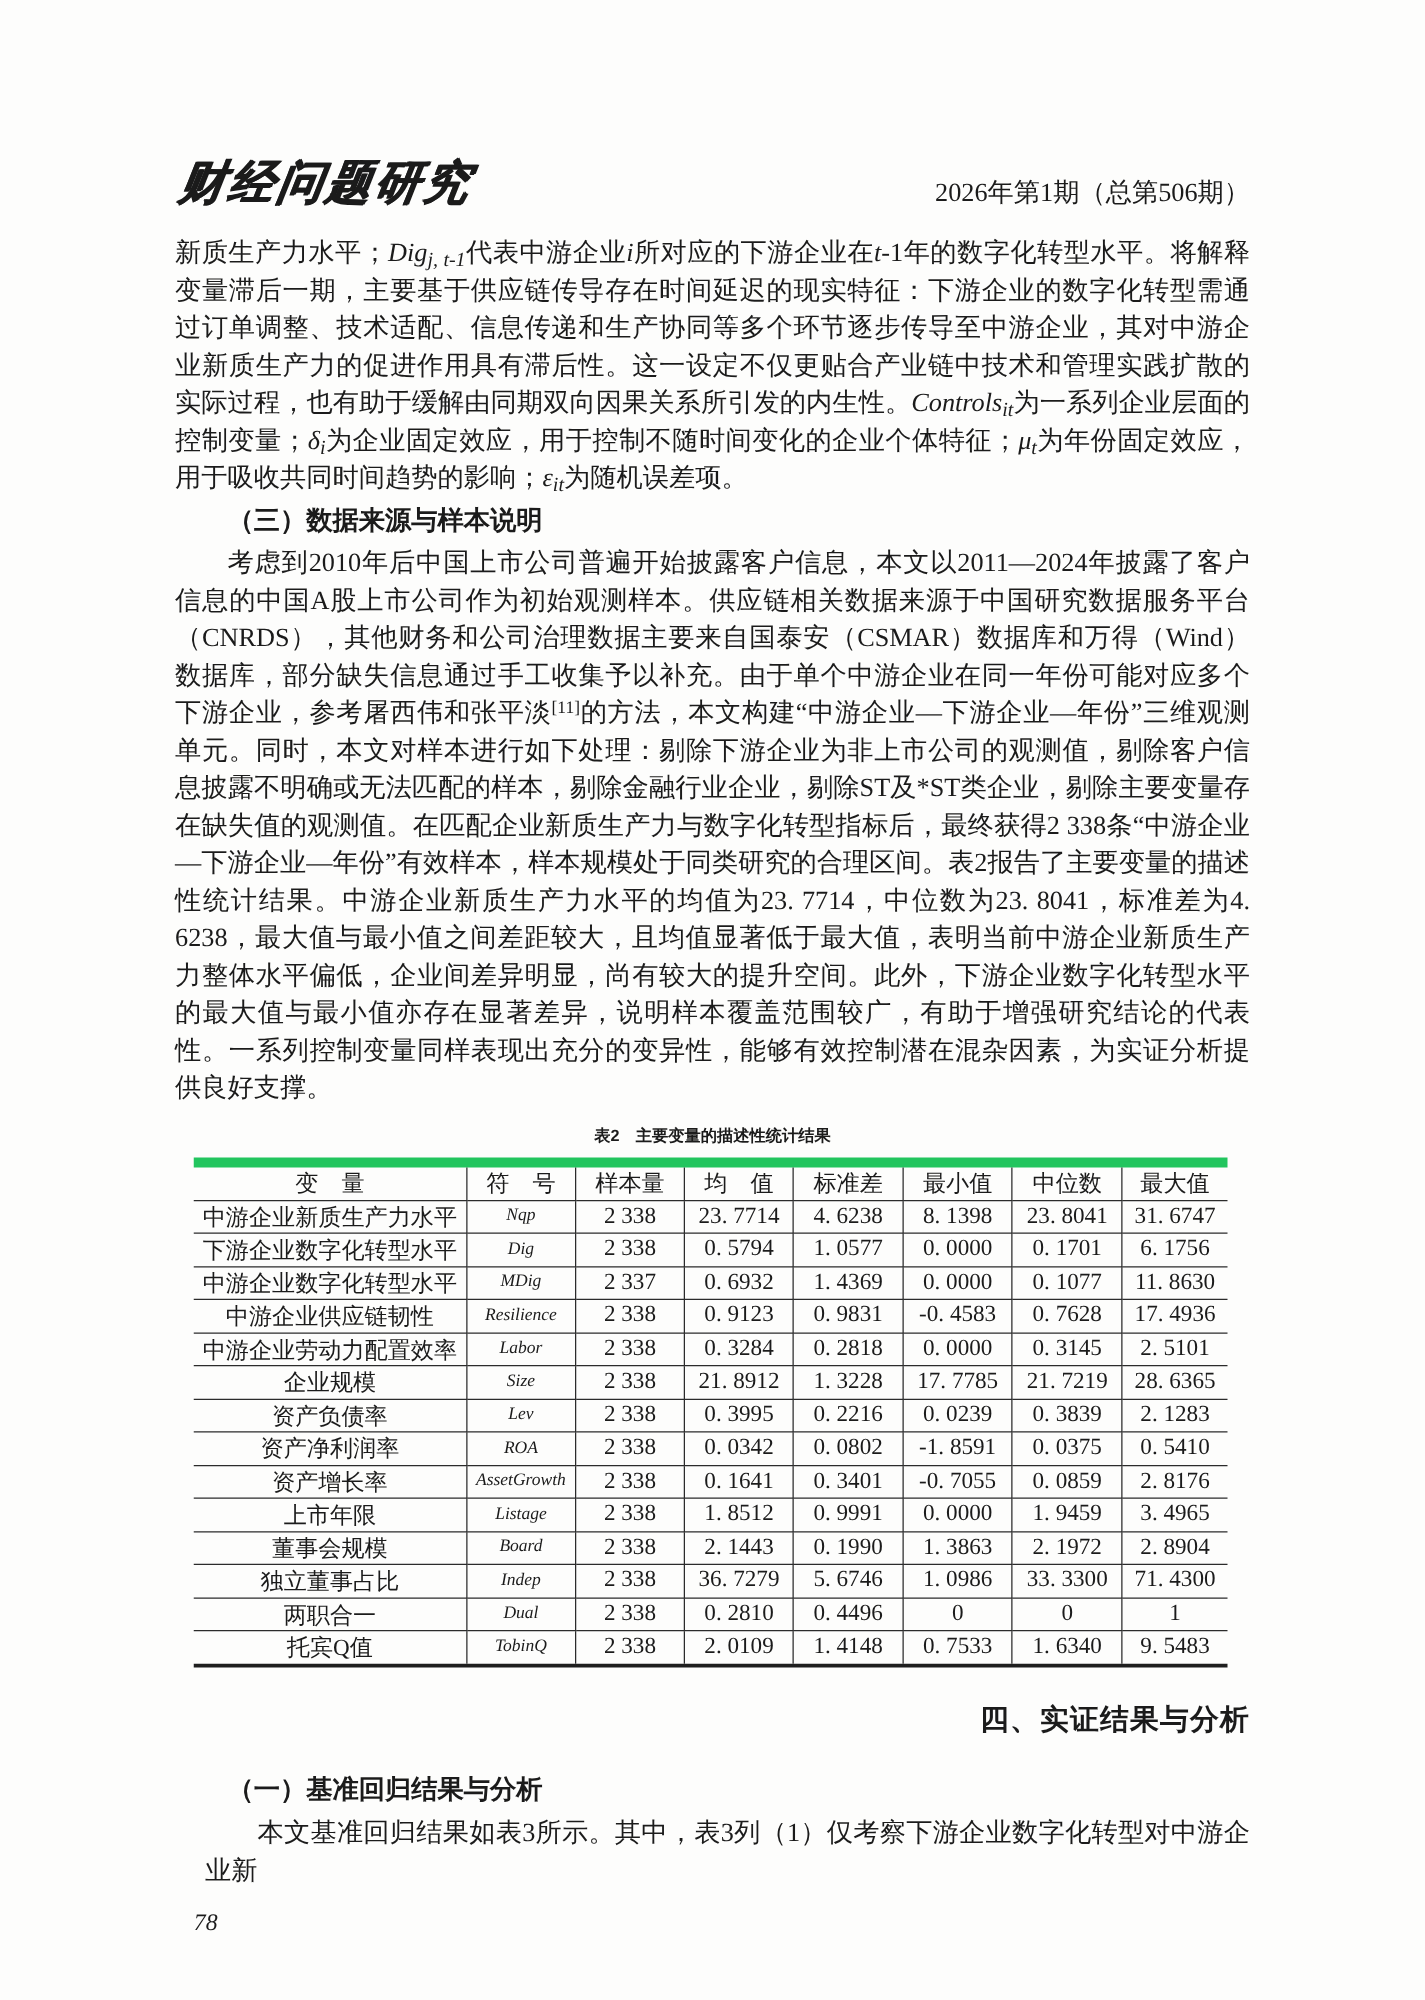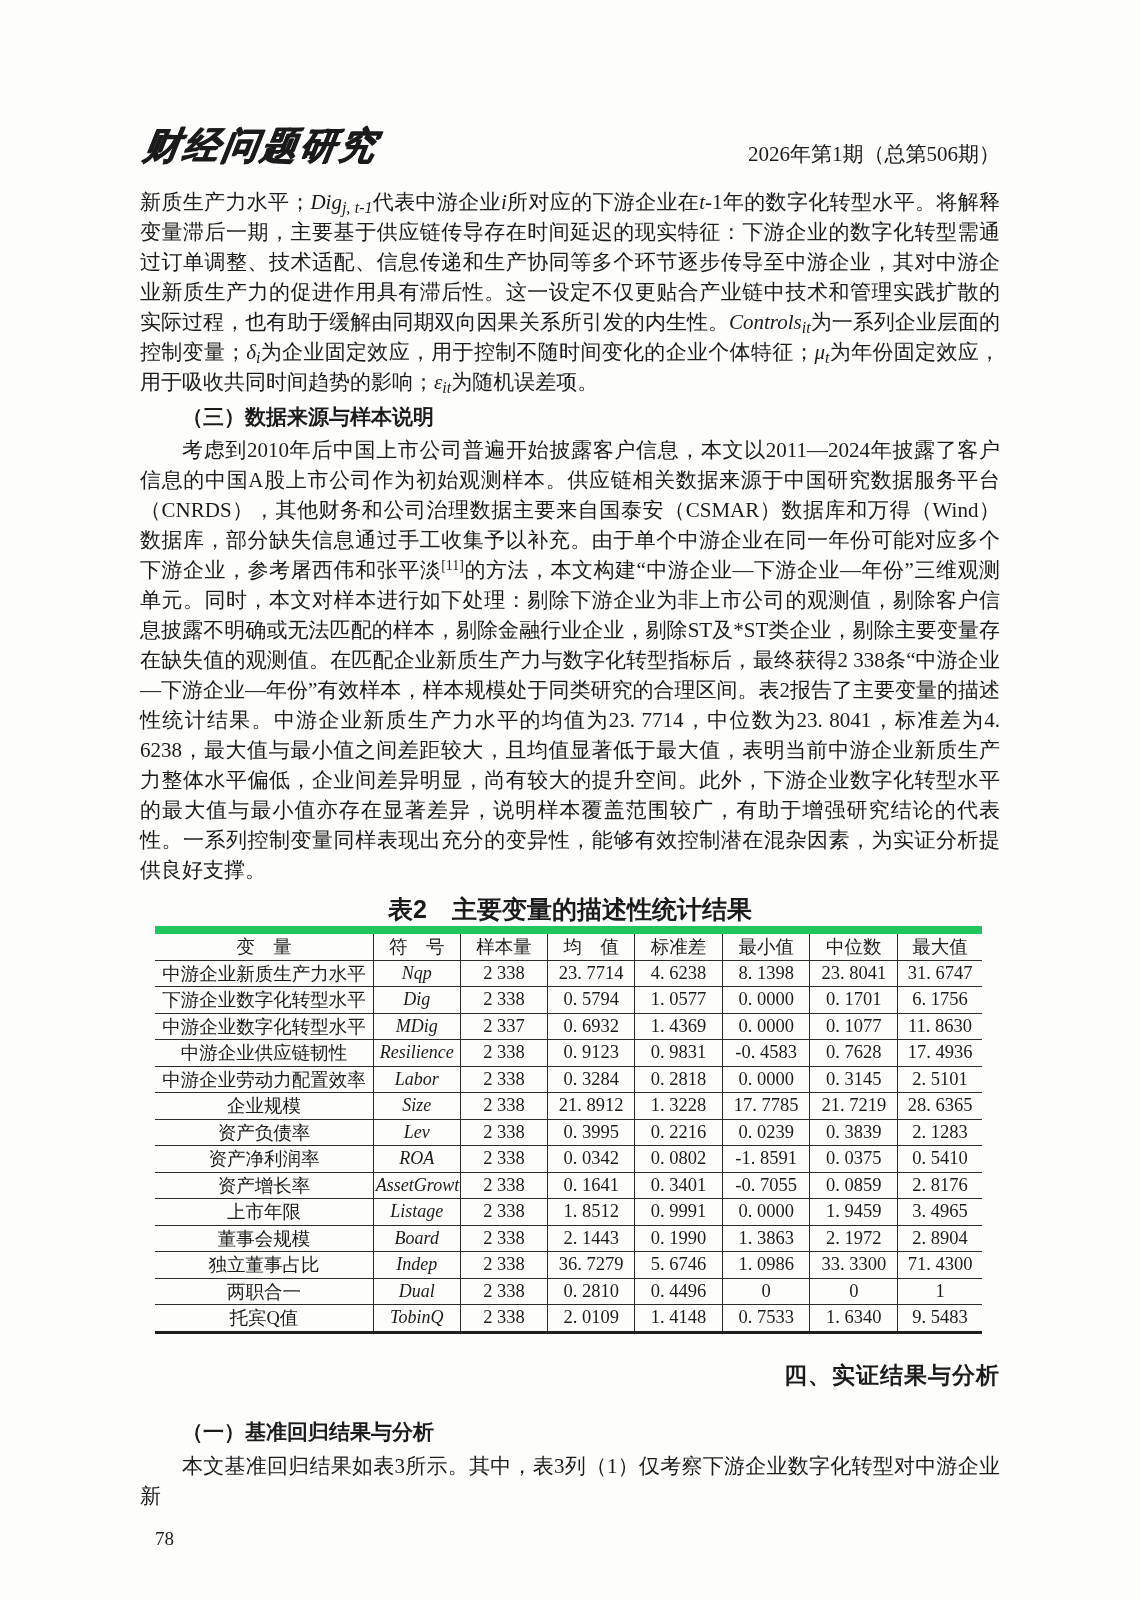--- a/index.html
+++ b/index.html
@@ -25,62 +25,62 @@
   }
   .issue-info { font-size:21px; padding-bottom:4px; white-space:nowrap;font-family:Liberation Serif, serif; }
 
   
   .para {
     font-size:21px; line-height:30px; text-align:justify;
     margin:0; text-justify:inter-ideograph;
   }
   .p1 { margin-top:15px; }
   .p2 { margin-top:3px; text-indent:2em; }
-  .p3 { margin-top:4px; text-indent:2em; }
+  .p3 { margin-top:4px; text-indent:2em;margin-left:24px; }
   .it { font-style:italic; font-family:"Liberation Serif","DejaVu Serif",serif; }
   .para sub { font-size:16px; line-height:0; vertical-align:-4px; }
   .para sup { font-size:14px; line-height:0; vertical-align:7px; }
 
   .heading-sub {
     font-family:"Liberation Sans","DejaVu Sans",sans-serif;
     font-weight:bold; font-size:21px; line-height:30px;
     margin:5px 0 0 0; padding-left:42px;
   }
   .heading-sub2 { margin-top:27px; }
   .heading-section {
     font-family:"Liberation Sans","DejaVu Sans",sans-serif;
     font-weight:bold; font-size:23px; line-height:30px;
     text-align:right; margin:26px 0 0 0; letter-spacing:1px;
   }
 
   
   .table-caption {
     font-family:"Liberation Sans","DejaVu Sans",sans-serif;
-    font-weight:bold; font-size:25px; line-height:24px;
+    font-weight:bold; font-size:13px; line-height:24px;
     text-align:center; margin-top:12px;
   }
   .table-wrap {
     margin:5px 18px 0 15px;
     border-top:8px solid #22c55e; border-bottom:3px solid #1f1f1f;
   }
   table.stats {
     width:100%; border-collapse:collapse; border-style:hidden;
     table-layout:fixed; font-size:18.5px;
   }
   table.stats th, table.stats td {
     border:1px solid #2b2b2b; text-align:center; vertical-align:middle;
     height:25.5px; padding:0 2px; overflow:hidden; white-space:nowrap;
     font-weight:normal;
   }
   table.stats td.sym {
-    font-style:italic; font-size:18px;
+    font-style:italic; font-size:14px;
     font-family:"Liberation Serif","DejaVu Serif",serif;
   }
 
-  .page-number { font-size:19px; margin:17px 0 0 15px; }
+  .page-number { font-size:19px; margin:17px 0 0 15px;font-style:italic; }
 </style>
 </head>
 <body>
 
 <div class="page">
   <div class="content">
 
     <div class="journal-header">
       <div class="journal-logo">财经问题研究</div>
       <div class="issue-info">2026年第1期（总第506期）</div>

